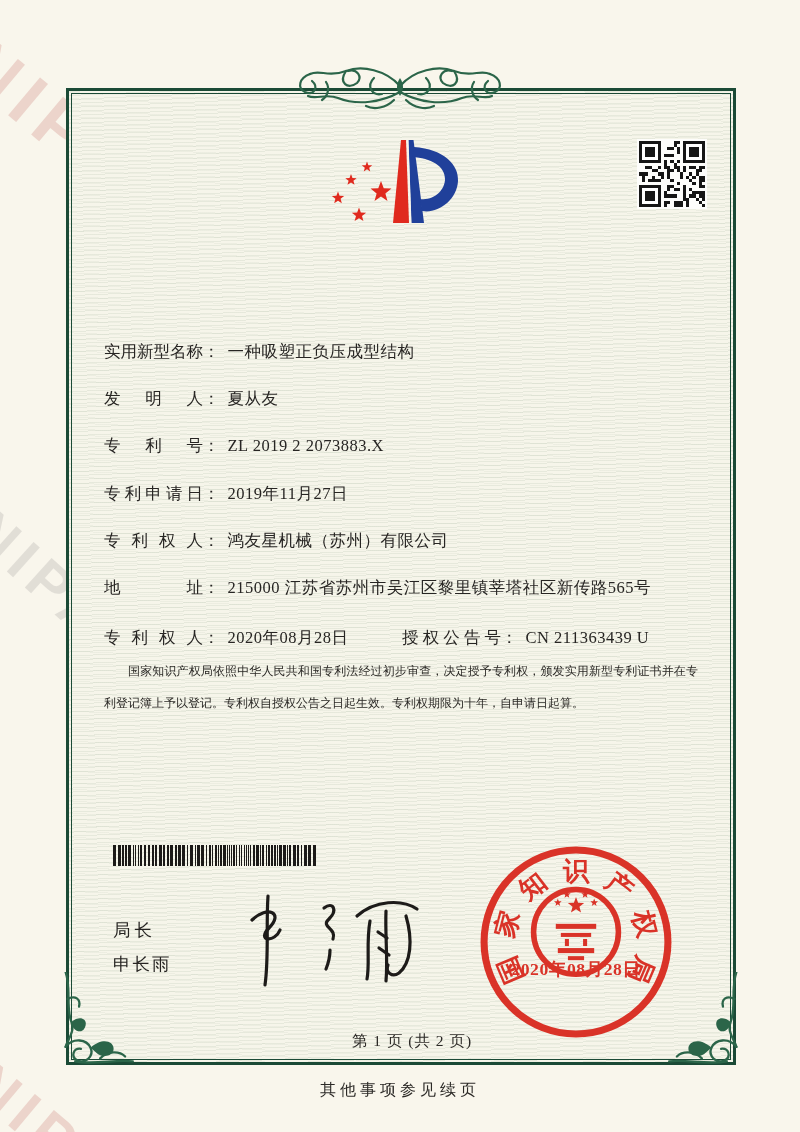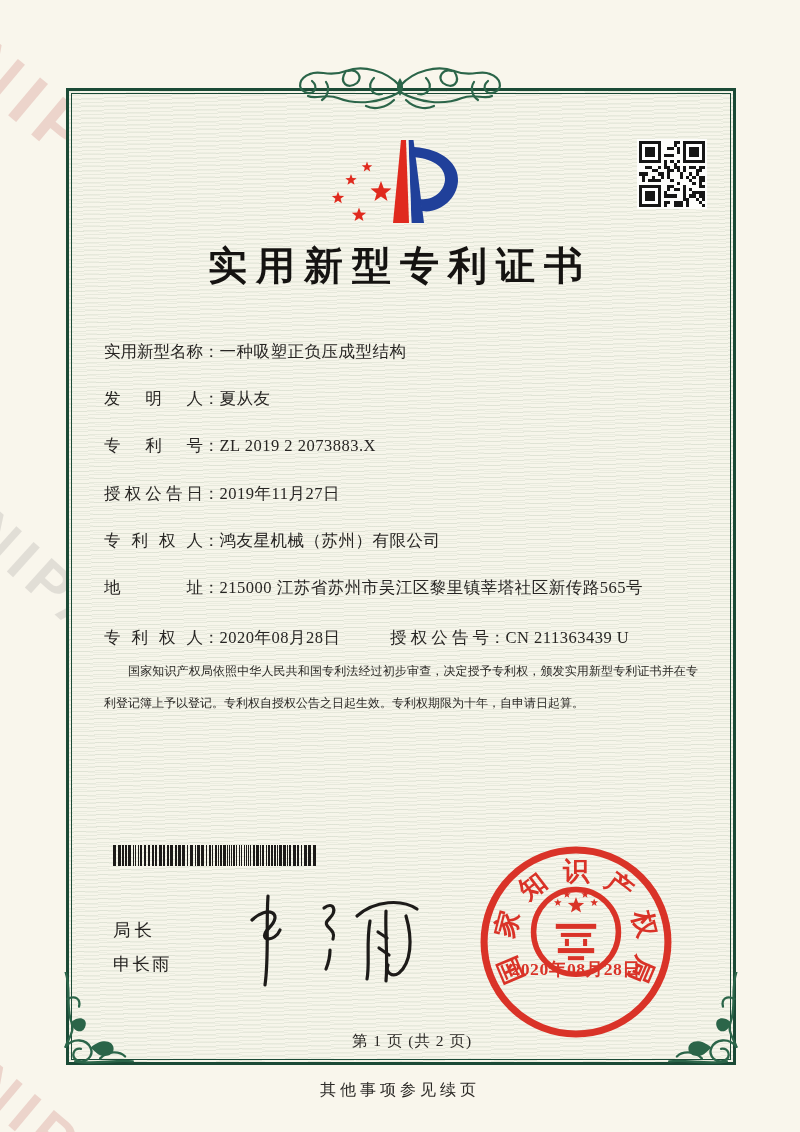--- a/index.html
+++ b/index.html
@@ -43,25 +43,25 @@
   .logo{position:absolute;left:326px;top:126px;z-index:5;}
   .qr{position:absolute;left:637px;top:139px;z-index:5;background:#fdfdfb;padding:2px;}
   .title{position:absolute;left:0;top:239px;width:800px;text-align:center;
          font-size:39px;font-weight:bold;letter-spacing:9px;color:#151311;z-index:5;}
 
   
   .rows{position:absolute;left:104px;top:0;width:600px;z-index:5;font-size:16.5px;color:#272523;}
   .frow{position:absolute;left:0;white-space:nowrap;line-height:21px;}
   .flabel{display:inline-block;width:99px;text-align:justify;text-align-last:justify;vertical-align:top;}
   .fcolon{display:inline-block;vertical-align:top;}
-  .fvalue{display:inline-block;vertical-align:top;letter-spacing:0.5px;}
+  .fvalue{display:inline-block;vertical-align:top;letter-spacing:0.5px;margin-left:8px;}
   .r1{top:341px;} .r2{top:388px;} .r3{top:435px;} .r4{top:483px;}
   .r5{top:530px;} .r6{top:577px;} .r7{top:627px;}
   .grant-pub{position:absolute;left:286px;top:0;white-space:nowrap;}
-  .grant-pub .flabel{width:99px;}
+  .grant-pub .flabel{width:99px;margin-left:12px;}
 
   
   .body-text{position:absolute;left:104px;top:655px;width:594px;z-index:5;
              font-size:12px;line-height:32px;text-align:justify;color:#2a2825;}
   .body-text p{margin:0;text-indent:2em;}
 
   
   .barcode{position:absolute;left:113px;top:845px;width:205px;height:21px;z-index:5;}
   .barcode i{position:absolute;top:0;height:100%;background:#1c1a18;display:block;}
 
@@ -264,34 +264,33 @@
         <rect x="19" y="19" width="1" height="1"></rect>
         <rect x="8" y="20" width="1" height="1"></rect>
         <rect x="11" y="20" width="1" height="1"></rect>
         <rect x="12" y="20" width="1" height="1"></rect>
         <rect x="13" y="20" width="1" height="1"></rect>
         <rect x="15" y="20" width="1" height="1"></rect>
         <rect x="20" y="20" width="1" height="1"></rect>
       </g>
   </svg>
 
-  <div class="title">实用新型专利证书</div>
 
   <div class="rows">
     <div class="frow r1">
       <span class="flabel">实用新型名称</span><span class="fcolon">：</span><span class="fvalue">一种吸塑正负压成型结构</span>
     </div>
     <div class="frow r2">
       <span class="flabel">发明人</span><span class="fcolon">：</span><span class="fvalue">夏从友</span>
     </div>
     <div class="frow r3">
       <span class="flabel">专利号</span><span class="fcolon">：</span><span class="fvalue">ZL 2019 2 2073883.X</span>
     </div>
     <div class="frow r4">
-      <span class="flabel">授权公告日</span><span class="fcolon">：</span><span class="fvalue">2019年11月27日</span>
+      <span class="flabel">专利申请日</span><span class="fcolon">：</span><span class="fvalue">2019年11月27日</span>
     </div>
     <div class="frow r5">
       <span class="flabel">专利权人</span><span class="fcolon">：</span><span class="fvalue">鸿友星机械（苏州）有限公司</span>
     </div>
     <div class="frow r6">
       <span class="flabel">地址</span><span class="fcolon">：</span><span class="fvalue">215000 江苏省苏州市吴江区黎里镇莘塔社区新传路565号</span>
     </div>
     <div class="frow r7">
       <span class="flabel">专利权人</span><span class="fcolon">：</span><span class="fvalue">2020年08月28日</span>
       <span class="grant-pub">

